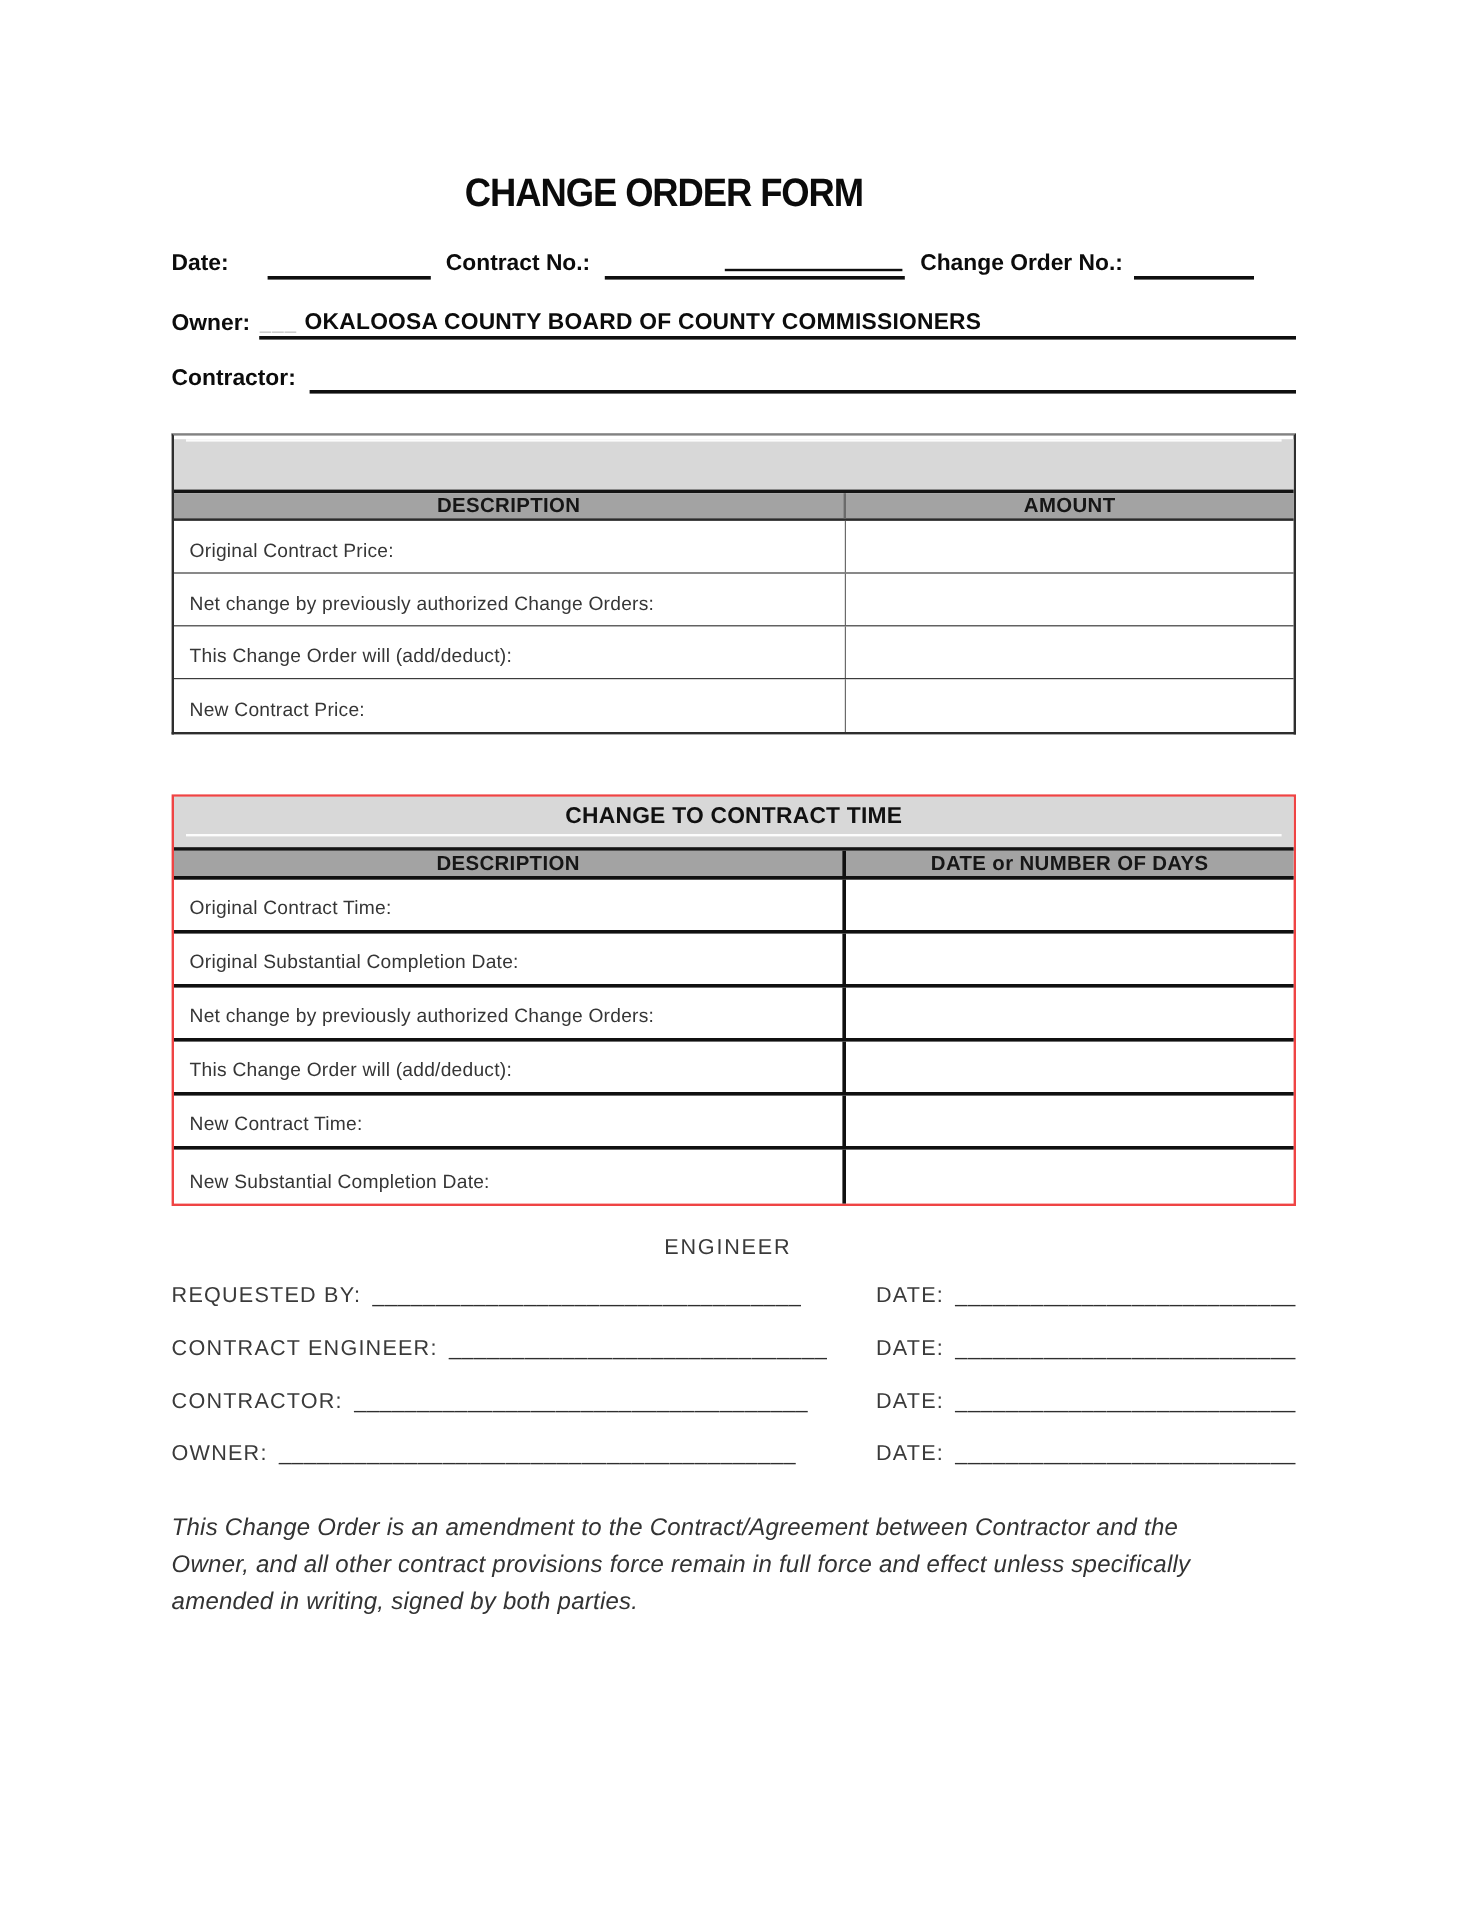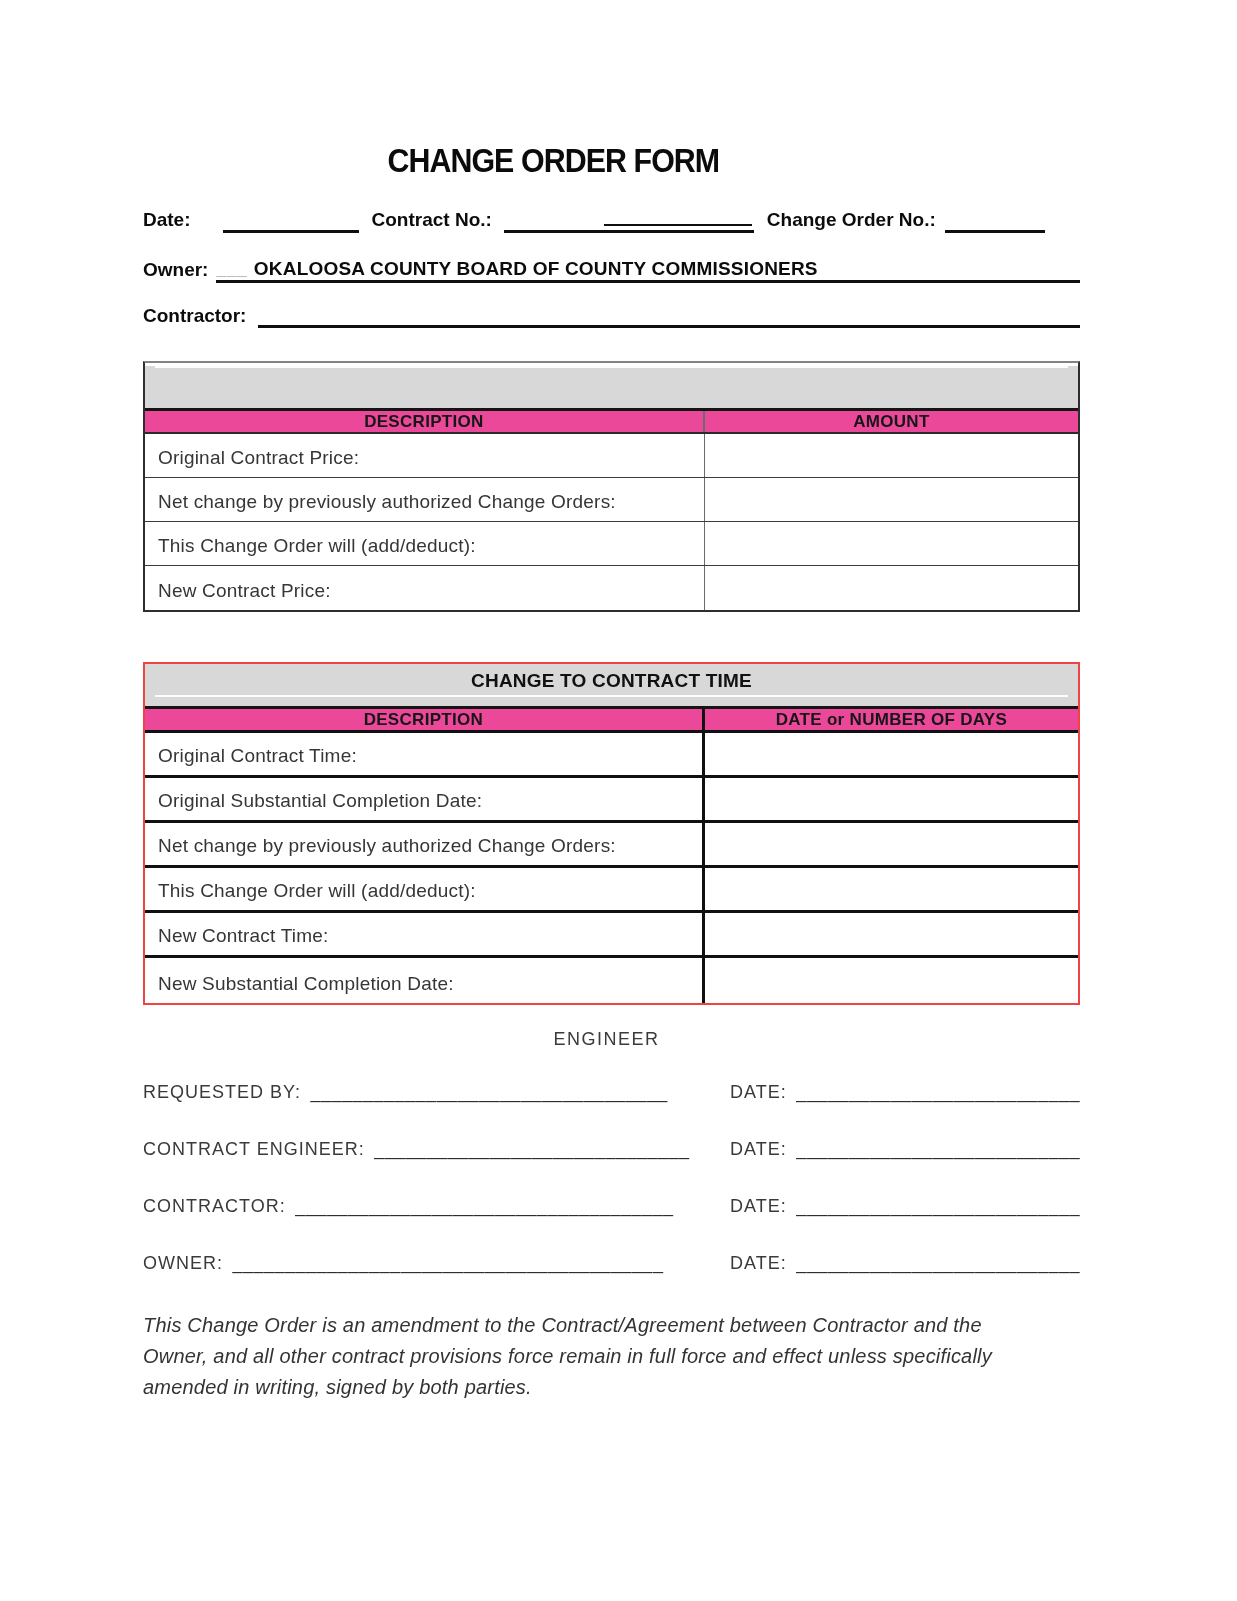--- a/index.html
+++ b/index.html
@@ -57,51 +57,51 @@
   .owner-value { font-weight:700; font-size:19px; color:#0c0c0c; margin-left:6px; letter-spacing:.2px; }
   .contractor-line { flex:1; margin-left:12px; border-bottom:3px solid #0f0f0f; height:22px; }
 
   
   .tbl { width:100%; }
   .t1 { margin-top:33px; border:2px solid #2e2e2e; border-top:2px solid #828282; }
   .t2 { margin-top:50px; border:2px solid #ef4444; }
   .band { background:#d8d8d8; height:45px; border-bottom:3px solid #141414; }
   .band-title { text-align:center; font-weight:700; font-size:19px; color:#111; padding-top:6px; letter-spacing:.2px; }
   .band-rule { height:2px; background:#fcfcfc; margin:3px 10px 0 10px; }
-  .thead { display:flex; background:#ec4899; }
+  .thead { display:flex; background:#a3a3a3; }
   .t1 .thead { height:23px; border-bottom:2px solid #2b2b2b; }
   .t2 .thead { height:24px; border-bottom:3px solid #101010; }
   .th {
     display:flex; justify-content:center; align-items:center;
     font-weight:700; font-size:17px; color:#161616; letter-spacing:.3px;
   }
   .th-desc { width:60%; }
   .t1 .th-desc { border-right:2px solid #6b6b6b; }
   .t2 .th-desc { border-right:3px solid #101010; }
   .th-val { flex:1; }
   .trow { display:flex; }
   .t1 .trow { height:44px; border-bottom:1.5px solid #3c3c3c; }
   .t2 .trow { height:45px; border-bottom:3px solid #101010; }
   .t1 .trow:last-child, .t2 .trow:last-child { border-bottom:none; }
   .td-desc {
     width:60%; display:flex; align-items:flex-end;
     padding:0 6px 8px 13px;
-    font-size:19px; color:#363636; letter-spacing:.2px;
+    font-size:16px; color:#363636; letter-spacing:.2px;
   }
   .t1 .td-desc { border-right:1.5px solid #6b6b6b; }
   .t2 .td-desc { border-right:3px solid #101010; }
   .td-val { flex:1; }
 
   
   .approvals { margin-top:24px; }
   .ap-heading {
     text-align:center; padding-right:10px;
     font-size:18px; color:#3a3a3a; letter-spacing:1.5px;
   }
-  .ap-row { display:flex; margin-top:32px; height:25px; }
+  .ap-row { display:flex; margin-top:19px; height:25px; }
   .ap-left { width:587px; white-space:nowrap; overflow:hidden; }
   .ap-right { flex:1; white-space:nowrap; overflow:hidden; }
   .ap-label { font-size:18px; color:#3a3a3a; letter-spacing:1px; }
   .ap-line { font-size:18px; color:#2f2f2f; letter-spacing:.5px; margin-left:5px; }
 
   
   .footer-note { margin-top:32px; }
   .footer-note span {
     display:block;
     font-style:italic;

